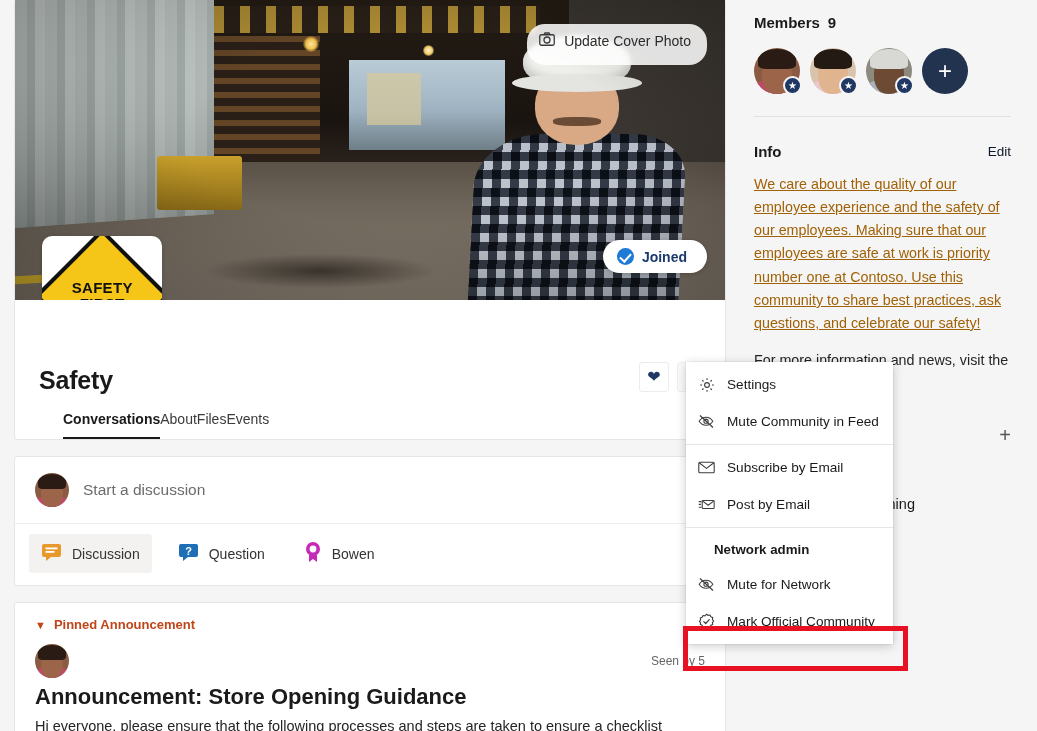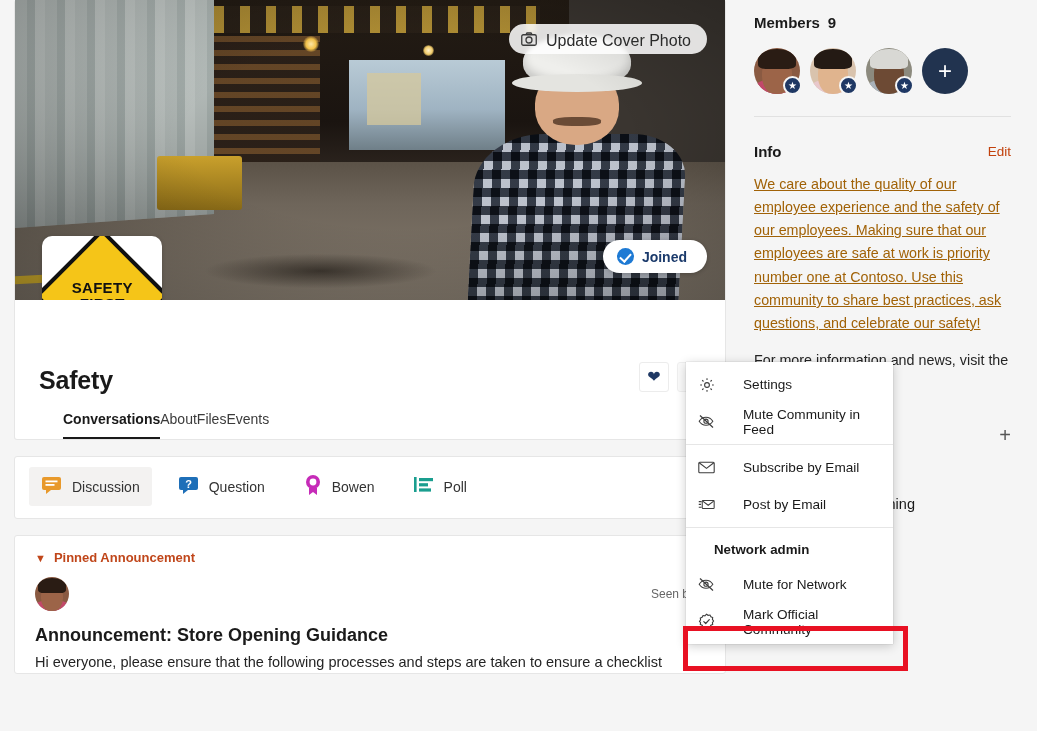--- a/index.html
+++ b/index.html
@@ -127,23 +127,23 @@
   .cover-vignette {
     position: absolute; inset: 0;
     background: radial-gradient(ellipse at 55% 45%, rgba(0,0,0,0) 40%, rgba(0,0,0,.35) 100%);
   }
 
   .update-cover-btn {
     position: absolute; right: 18px; top: 24px;
     display: flex; align-items: center; gap: 9px;
     background: rgba(255,255,255,.86);
     color: #2b2b2b;
-    padding: 8px 16px 4px 12px;
+    padding: 8px 16px 16px 12px;
     border-radius: 18px;
-    font-size: 16px;
+    font-size: 14px;
     cursor: pointer;
     backdrop-filter: blur(2px);
   }
 
   .joined-btn {
     position: absolute; right: 18px; bottom: 27px;
     display: flex; align-items: center; gap: 8px;
     background: #ffffff;
     padding: 8px 20px 8px 14px;
     border-radius: 20px;
@@ -246,36 +246,36 @@
   .post { margin-top: 16px; padding: 14px 20px 0 20px; }
   .pinned-row {
     display: flex; align-items: center; gap: 8px;
     color: #c0461a; font-size: 13px; font-weight: 600;
   }
   .chev { font-size: 11px; }
   .post-head { display: flex; align-items: flex-start; gap: 12px; margin-top: 12px; }
   .post-author { font-size: 15px; font-weight: 700; color: #1a1a1a; }
   .post-date { font-size: 12px; color: #666; margin-top: 2px; }
   .seen-by { margin-left: auto; font-size: 12px; color: #666; padding-top: 10px; }
-  .post-title { margin-top: 14px; font-size: 18px; font-weight: 700; color: #1a1a1a; }
+  .post-title { margin-top: 6px; font-size: 22px; font-weight: 700; color: #1a1a1a; }
   .post-body { margin-top: 6px; font-size: 14.5px; color: #242424; line-height: 1.45; }
 
   
   .rail {
     width: 297px; height: 731px;
     background: #f5f5f5;
     padding: 14px 26px 0 14px;
   }
   .rail-h {
     display: flex; align-items: center; justify-content: space-between;
     font-size: 15px; font-weight: 700; color: #1a1a1a;
   }
   .rail-h .count { font-weight: 700; margin-left: 8px; }
   .rail-h-left { display: flex; align-items: baseline; }
-  .edit-link { font-size: 13.5px; font-weight: 400; color: #c2410c; cursor: pointer; }
+  .edit-link { font-size: 13.5px; font-weight: 400; color: #0f172a; cursor: pointer; }
   .members-row { display: flex; align-items: center; gap: 10px; margin-top: 17px; }
   .member { position: relative; width: 46px; height: 46px; }
   .badge-star {
     position: absolute; right: -2px; bottom: -1px;
     width: 19px; height: 19px; border-radius: 50%;
     background: #1f3864; border: 2px solid #f5f5f5;
     display: flex; align-items: center; justify-content: center;
     color: #fff; font-size: 10px; line-height: 1;
   }
   .add-member {
@@ -314,21 +314,21 @@
   .menu {
     position: absolute;
     left: 686px; top: 362px;
     width: 207px;
     background: #fff;
     box-shadow: 0 2px 10px rgba(0,0,0,.2), 0 0 1px rgba(0,0,0,.25);
     z-index: 50;
     padding: 4px 0 4px 0;
   }
   .menu-item {
-    display: flex; align-items: center; gap: 28px;
+    display: flex; align-items: center; gap: 12px;
     height: 37px; padding: 0 12px;
     font-size: 13.6px; color: #1a1a1a;
     cursor: pointer;
   }
   .menu-sep { height: 1px; background: #e6e6e6; margin: 4px 0; }
   .menu-label {
     height: 34px; display: flex; align-items: center;
     padding-left: 28px; font-size: 13.3px; font-weight: 700; color: #1a1a1a;
   }
   .mi-icon {
@@ -422,20 +422,28 @@
         <div class="tabs">
           <div class="tab active">Conversations</div>
           <div class="tab">About</div>
           <div class="tab">Files</div>
           <div class="tab">Events</div>
         </div>
       </div>
     </div>
 
     <div class="card composer">
+      <div class="composer-top">
+        <div class="avatar-img" style="width:34px;height:34px;background:#8a5a42">
+          <div class="av-body" style="background:#c2486a"></div>
+          <div class="av-face" style="background:#9c6448"></div>
+          <div class="av-hair" style="background:#2a1c14"></div>
+        </div>
+        <div class="composer-placeholder">Start a discussion</div>
+      </div>
       <div class="composer-types">
 
         <div class="ctype active">
           <span>
             <svg width="22" height="20" viewBox="0 0 22 20">
                 <rect x="1" y="2" width="19" height="13" rx="2" fill="#E8992B"></rect>
                 <path d="M5 15l0 4 5-4z" fill="#E8992B"></path>
                 <rect x="4.5" y="5.5" width="12" height="1.8" fill="#fff"></rect>
                 <rect x="4.5" y="9" width="9" height="1.8" fill="#fff"></rect>
               </svg>
@@ -458,31 +466,20 @@
           <span>
             <svg width="20" height="22" viewBox="0 0 20 22">
                 <circle cx="10" cy="8" r="7" fill="#C62BB8"></circle>
                 <circle cx="10" cy="8" r="3.4" fill="#fff"></circle>
                 <path d="M6 14l0 7 4-3 4 3 0-7z" fill="#C62BB8"></path>
               </svg>
           </span>
           <span>Bowen</span>
         </div>
 
-        <div class="ctype">
-          <span>
-            <svg width="22" height="20" viewBox="0 0 22 20">
-                <rect x="1" y="2" width="2.6" height="15" fill="#1A9E8F"></rect>
-                <rect x="6" y="3" width="14" height="3.2" fill="#1A9E8F"></rect>
-                <rect x="6" y="8.2" width="9" height="3.2" fill="#1A9E8F"></rect>
-                <rect x="6" y="13.4" width="12" height="3.2" fill="#1A9E8F"></rect>
-              </svg>
-          </span>
-          <span>Poll</span>
-        </div>
       </div>
     </div>
 
     <div class="card post">
       <div class="pinned-row">
         <span class="chev">▼</span>
         <span>Pinned Announcement</span>
       </div>
       <div class="post-head">
         <div class="avatar-img" style="width:34px;height:34px;background:#8a5a42">

